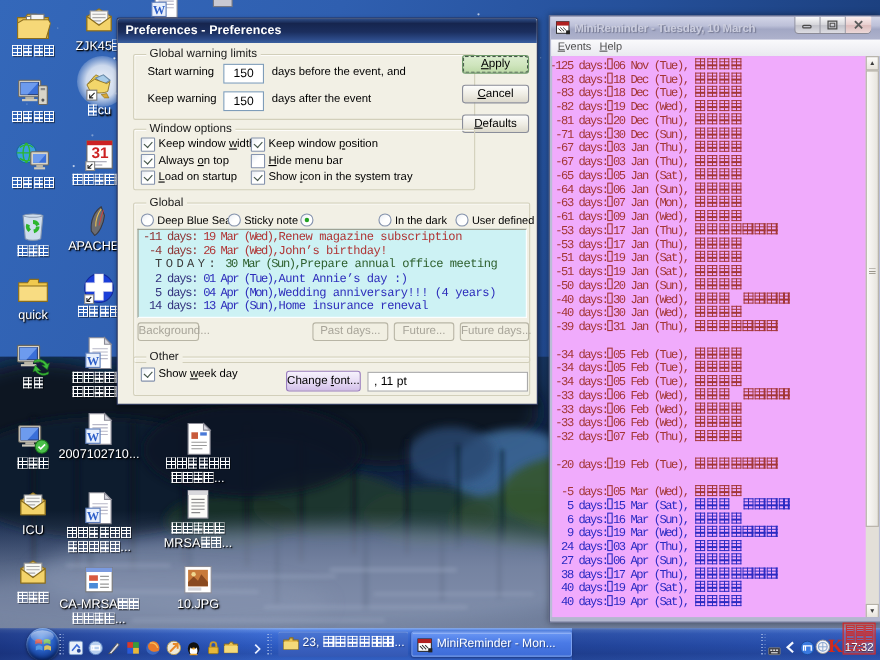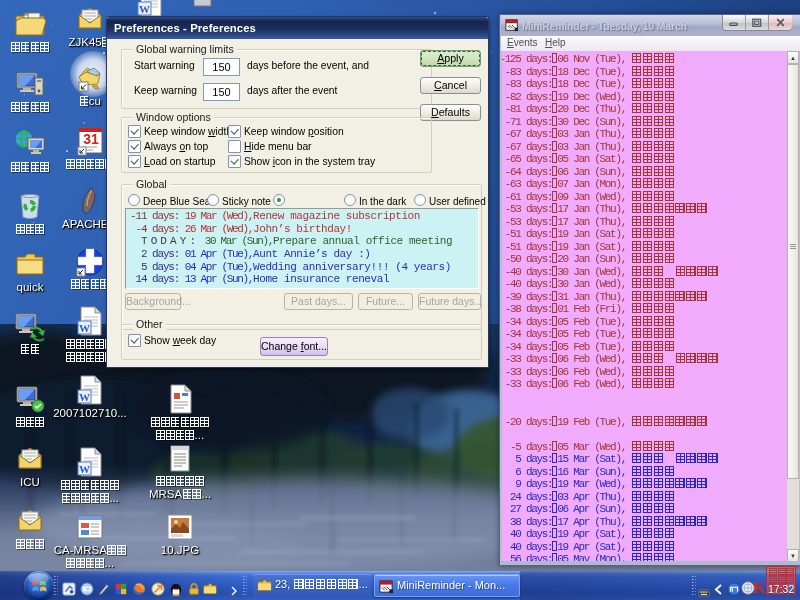--- a/index.html
+++ b/index.html
@@ -453,38 +453,37 @@
 <div class="lr" style="top:127.0px;color:#a33636">&nbsp;-63&nbsp;days:<i class="tofu"></i>07 Jan (Mon),&nbsp;<i class="cn"></i><i class="cn"></i><i class="cn"></i><i class="cn"></i></div>
 <div class="lr" style="top:139.5px;color:#a33636">&nbsp;-61&nbsp;days:<i class="tofu"></i>09 Jan (Wed),&nbsp;<i class="cn"></i><i class="cn"></i><i class="cn"></i><i class="cn"></i></div>
 <div class="lr" style="top:152.0px;color:#a33636">&nbsp;-53&nbsp;days:<i class="tofu"></i>17 Jan (Thu),&nbsp;<i class="cn"></i><i class="cn"></i><i class="cn"></i><i class="cn"></i><i class="cn"></i><i class="cn"></i><i class="cn"></i></div>
 <div class="lr" style="top:164.5px;color:#a33636">&nbsp;-53&nbsp;days:<i class="tofu"></i>17 Jan (Thu),&nbsp;<i class="cn"></i><i class="cn"></i><i class="cn"></i><i class="cn"></i></div>
 <div class="lr" style="top:177.0px;color:#a33636">&nbsp;-51&nbsp;days:<i class="tofu"></i>19 Jan (Sat),&nbsp;<i class="cn"></i><i class="cn"></i><i class="cn"></i><i class="cn"></i></div>
 <div class="lr" style="top:189.5px;color:#a33636">&nbsp;-51&nbsp;days:<i class="tofu"></i>19 Jan (Sat),&nbsp;<i class="cn"></i><i class="cn"></i><i class="cn"></i><i class="cn"></i></div>
 <div class="lr" style="top:202.0px;color:#a33636">&nbsp;-50&nbsp;days:<i class="tofu"></i>20 Jan (Sun),&nbsp;<i class="cn"></i><i class="cn"></i><i class="cn"></i><i class="cn"></i></div>
 <div class="lr" style="top:214.5px;color:#a33636">&nbsp;-40&nbsp;days:<i class="tofu"></i>30 Jan (Wed),&nbsp;<i class="cn"></i><i class="cn"></i><i class="cn"></i><i class="sp"></i><i class="cn"></i><i class="cn"></i><i class="cn"></i><i class="cn"></i></div>
 <div class="lr" style="top:227.0px;color:#a33636">&nbsp;-40&nbsp;days:<i class="tofu"></i>30 Jan (Wed),&nbsp;<i class="cn"></i><i class="cn"></i><i class="cn"></i><i class="cn"></i></div>
 <div class="lr" style="top:239.5px;color:#a33636">&nbsp;-39&nbsp;days:<i class="tofu"></i>31 Jan (Thu),&nbsp;<i class="cn"></i><i class="cn"></i><i class="cn"></i><i class="cn"></i><i class="cn"></i><i class="cn"></i><i class="cn"></i></div>
-<div class="lr" style="top:252.0px;color:#a33636">&nbsp;-38&nbsp;days:<i class="tofu"></i>01 Feb (Fri),&nbsp;<i class="cn"></i><i class="cn"></i><i class="cn"></i><i class="cn"></i></div>
 <div class="lr" style="top:264.5px;color:#a33636">&nbsp;-34&nbsp;days:<i class="tofu"></i>05 Feb (Tue),&nbsp;<i class="cn"></i><i class="cn"></i><i class="cn"></i><i class="cn"></i></div>
 <div class="lr" style="top:277.0px;color:#a33636">&nbsp;-34&nbsp;days:<i class="tofu"></i>05 Feb (Tue),&nbsp;<i class="cn"></i><i class="cn"></i><i class="cn"></i><i class="cn"></i></div>
 <div class="lr" style="top:289.5px;color:#a33636">&nbsp;-34&nbsp;days:<i class="tofu"></i>05 Feb (Tue),&nbsp;<i class="cn"></i><i class="cn"></i><i class="cn"></i><i class="cn"></i></div>
 <div class="lr" style="top:302.0px;color:#a33636">&nbsp;-33&nbsp;days:<i class="tofu"></i>06 Feb (Wed),&nbsp;<i class="cn"></i><i class="cn"></i><i class="cn"></i><i class="sp"></i><i class="cn"></i><i class="cn"></i><i class="cn"></i><i class="cn"></i></div>
 <div class="lr" style="top:314.5px;color:#a33636">&nbsp;-33&nbsp;days:<i class="tofu"></i>06 Feb (Wed),&nbsp;<i class="cn"></i><i class="cn"></i><i class="cn"></i><i class="cn"></i></div>
 <div class="lr" style="top:327.0px;color:#a33636">&nbsp;-33&nbsp;days:<i class="tofu"></i>06 Feb (Wed),&nbsp;<i class="cn"></i><i class="cn"></i><i class="cn"></i><i class="cn"></i></div>
+<div class="lr" style="top:339.5px;color:#a33636">&nbsp;-32&nbsp;days:<i class="tofu"></i>07 Feb (Thu),&nbsp;<i class="cn"></i><i class="cn"></i><i class="cn"></i><i class="cn"></i></div>
 <div class="lr" style="top:364.5px;color:#a33636">&nbsp;-20&nbsp;days:<i class="tofu"></i>19 Feb (Tue),&nbsp;<i class="cn"></i><i class="cn"></i><i class="cn"></i><i class="cn"></i><i class="cn"></i><i class="cn"></i><i class="cn"></i></div>
 <div class="lr" style="top:389.5px;color:#a33636">&nbsp;&nbsp;-5&nbsp;days:<i class="tofu"></i>05 Mar (Wed),&nbsp;<i class="cn"></i><i class="cn"></i><i class="cn"></i><i class="cn"></i></div>
 <div class="lr" style="top:402.0px;color:#2a2ac2">&nbsp;&nbsp;&nbsp;5&nbsp;days:<i class="tofu"></i>15 Mar (Sat),&nbsp;<i class="cn"></i><i class="cn"></i><i class="cn"></i><i class="sp"></i><i class="cn"></i><i class="cn"></i><i class="cn"></i><i class="cn"></i></div>
 <div class="lr" style="top:414.5px;color:#2a2ac2">&nbsp;&nbsp;&nbsp;6&nbsp;days:<i class="tofu"></i>16 Mar (Sun),&nbsp;<i class="cn"></i><i class="cn"></i><i class="cn"></i><i class="cn"></i></div>
 <div class="lr" style="top:427.0px;color:#2a2ac2">&nbsp;&nbsp;&nbsp;9&nbsp;days:<i class="tofu"></i>19 Mar (Wed),&nbsp;<i class="cn"></i><i class="cn"></i><i class="cn"></i><i class="cn"></i><i class="cn"></i><i class="cn"></i><i class="cn"></i></div>
 <div class="lr" style="top:439.5px;color:#2a2ac2">&nbsp;&nbsp;24&nbsp;days:<i class="tofu"></i>03 Apr (Thu),&nbsp;<i class="cn"></i><i class="cn"></i><i class="cn"></i><i class="cn"></i></div>
 <div class="lr" style="top:452.0px;color:#2a2ac2">&nbsp;&nbsp;27&nbsp;days:<i class="tofu"></i>06 Apr (Sun),&nbsp;<i class="cn"></i><i class="cn"></i><i class="cn"></i><i class="cn"></i></div>
 <div class="lr" style="top:464.5px;color:#2a2ac2">&nbsp;&nbsp;38&nbsp;days:<i class="tofu"></i>17 Apr (Thu),&nbsp;<i class="cn"></i><i class="cn"></i><i class="cn"></i><i class="cn"></i><i class="cn"></i><i class="cn"></i><i class="cn"></i></div>
 <div class="lr" style="top:477.0px;color:#2a2ac2">&nbsp;&nbsp;40&nbsp;days:<i class="tofu"></i>19 Apr (Sat),&nbsp;<i class="cn"></i><i class="cn"></i><i class="cn"></i><i class="cn"></i></div>
 <div class="lr" style="top:489.5px;color:#2a2ac2">&nbsp;&nbsp;40&nbsp;days:<i class="tofu"></i>19 Apr (Sat),&nbsp;<i class="cn"></i><i class="cn"></i><i class="cn"></i><i class="cn"></i></div>
-<div class="lr" style="top:502.0px;color:#2a2ac2">&nbsp;&nbsp;56&nbsp;days:<i class="tofu"></i>05 May (Mon),&nbsp;<i class="cn"></i><i class="cn"></i><i class="cn"></i><i class="cn"></i></div>
 </div>
 <div id="rsb">
         <div class="btn" style="top:0">▲</div>
         <div class="thumb" style="top:13px;height:415px"></div>
         <div class="btn" style="top:498px;border-top:1px solid #b5b1a8">▼</div>
         <div style="position:absolute;left:3px;top:193px;width:6px;height:5px;background:repeating-linear-gradient(0deg,#9a968c 0 1px,transparent 1px 2px)"></div>
       </div>
 <div id="rwbot"></div>
 </div>
 
@@ -527,32 +526,33 @@
       <div class="lab" style="left:181px;top:196px;font-size:16px">Slightly blue</div>
 <div class="rb" style="left:237px;top:177px"></div>
       <div class="lab" style="left:252px;top:178.5px;font-size:10px">In the dark</div>
 <div class="rb" style="left:307px;top:177px"></div>
       <div class="lab" style="left:322px;top:178.5px;font-size:10px">User defined</div>
 <div id="prev">
 <div class="pr" style="top:1.8px"><span style="color:#8e3434">-11&nbsp;days:&nbsp;</span><span style="color:#b03535"><span style="letter-spacing:-1.35px">19 Mar (Wed),</span><span style="letter-spacing:-0.42px">Renew magazine subscription</span></span></div>
 <div class="pr" style="top:14.5px"><span style="color:#8e3434">&nbsp;-4&nbsp;days:&nbsp;</span><span style="color:#b03535"><span style="letter-spacing:-1.35px">26 Mar (Wed),</span><span style="letter-spacing:-0.42px">John’s birthday!</span></span></div>
 <div class="pr" style="top:27.2px"><span style="color:#3a3a3a">&nbsp;&nbsp;<span style="letter-spacing:3.1px">TODAY:</span>&nbsp;</span><span style="color:#2d5f2d"><span style="letter-spacing:-1.35px">30 Mar (Sun),</span><span style="letter-spacing:-0.42px">Prepare annual office meeting</span></span></div>
 <div class="pr" style="top:39.9px"><span style="color:#32327e">&nbsp;&nbsp;2&nbsp;days:&nbsp;</span><span style="color:#2d2dbb"><span style="letter-spacing:-1.35px">01 Apr (Tue),</span><span style="letter-spacing:-0.42px">Aunt Annie’s day :)</span></span></div>
-<div class="pr" style="top:52.6px"><span style="color:#32327e">&nbsp;&nbsp;5&nbsp;days:&nbsp;</span><span style="color:#2d2dbb"><span style="letter-spacing:-1.35px">04 Apr (Tue),</span><span style="letter-spacing:-0.42px">Wedding anniversary!!! (4 years)</span></span></div>
+<div class="pr" style="top:52.6px"><span style="color:#32327e">&nbsp;&nbsp;5&nbsp;days:&nbsp;</span><span style="color:#2d2dbb"><span style="letter-spacing:-1.35px">04 Apr (Mon),</span><span style="letter-spacing:-0.42px">Wedding anniversary!!! (4 years)</span></span></div>
 <div class="pr" style="top:65.3px"><span style="color:#32327e">&nbsp;14&nbsp;days:&nbsp;</span><span style="color:#2d2dbb"><span style="letter-spacing:-1.35px">13 Apr (Sun),</span><span style="letter-spacing:-0.42px">Home insurance reneval</span></span></div>
 </div>
 <div class="dbtn" style="left:18px;top:276px;width:56px">Background...</div>
 <div class="dbtn" style="left:177px;top:276px;width:69px">Past days...</div>
 <div class="dbtn" style="left:251px;top:276px;width:55px">Future...</div>
 <div class="dbtn" style="left:311px;top:276px;width:63px">Future days...</div>
 <div class="grp" style="left:14px;top:307px;width:361px;height:36px"></div>
 <div class="glab" style="left:26px;top:301px">Other</div>
 <div class="cb on" style="left:21px;top:317px"></div>
       <div class="lab" style="left:37px;top:318px">Show <u>w</u>eek day</div>
 <div id="chf">Change <u>f</u>ont...</div>
+<div id="fontfield">, 11 pt</div>
 </div>
 
 <div id="tbar"></div>
 <div id="orb"><svg width="30" height="30" viewBox="0 0 29 29">
         <g transform="translate(7.8,7.8) scale(0.92)">
           <path d="M0 3 C2 1.5 4 1.5 6.5 3 L6.5 7 C4 5.5 2 5.5 0 7z" fill="#e8604a" opacity=".9"></path>
           <path d="M8 3 C10 1.5 12 1.5 14.5 3.2 L14.5 7.2 C12 5.6 10 5.6 8 7z" fill="#8ecc5a" opacity=".9"></path>
           <path d="M0.5 9 C2.5 7.5 4.5 7.5 7 9 L7 13 C4.5 11.5 2.5 11.5 0.5 13z" fill="#5aa2e8" opacity=".85"></path>
           <path d="M8.5 9 C10.5 7.5 12.5 7.5 15 9.2 L15 13.2 C12.5 11.6 10.5 11.6 8.5 13z" fill="#f0cc52" opacity=".9"></path>
         </g>

